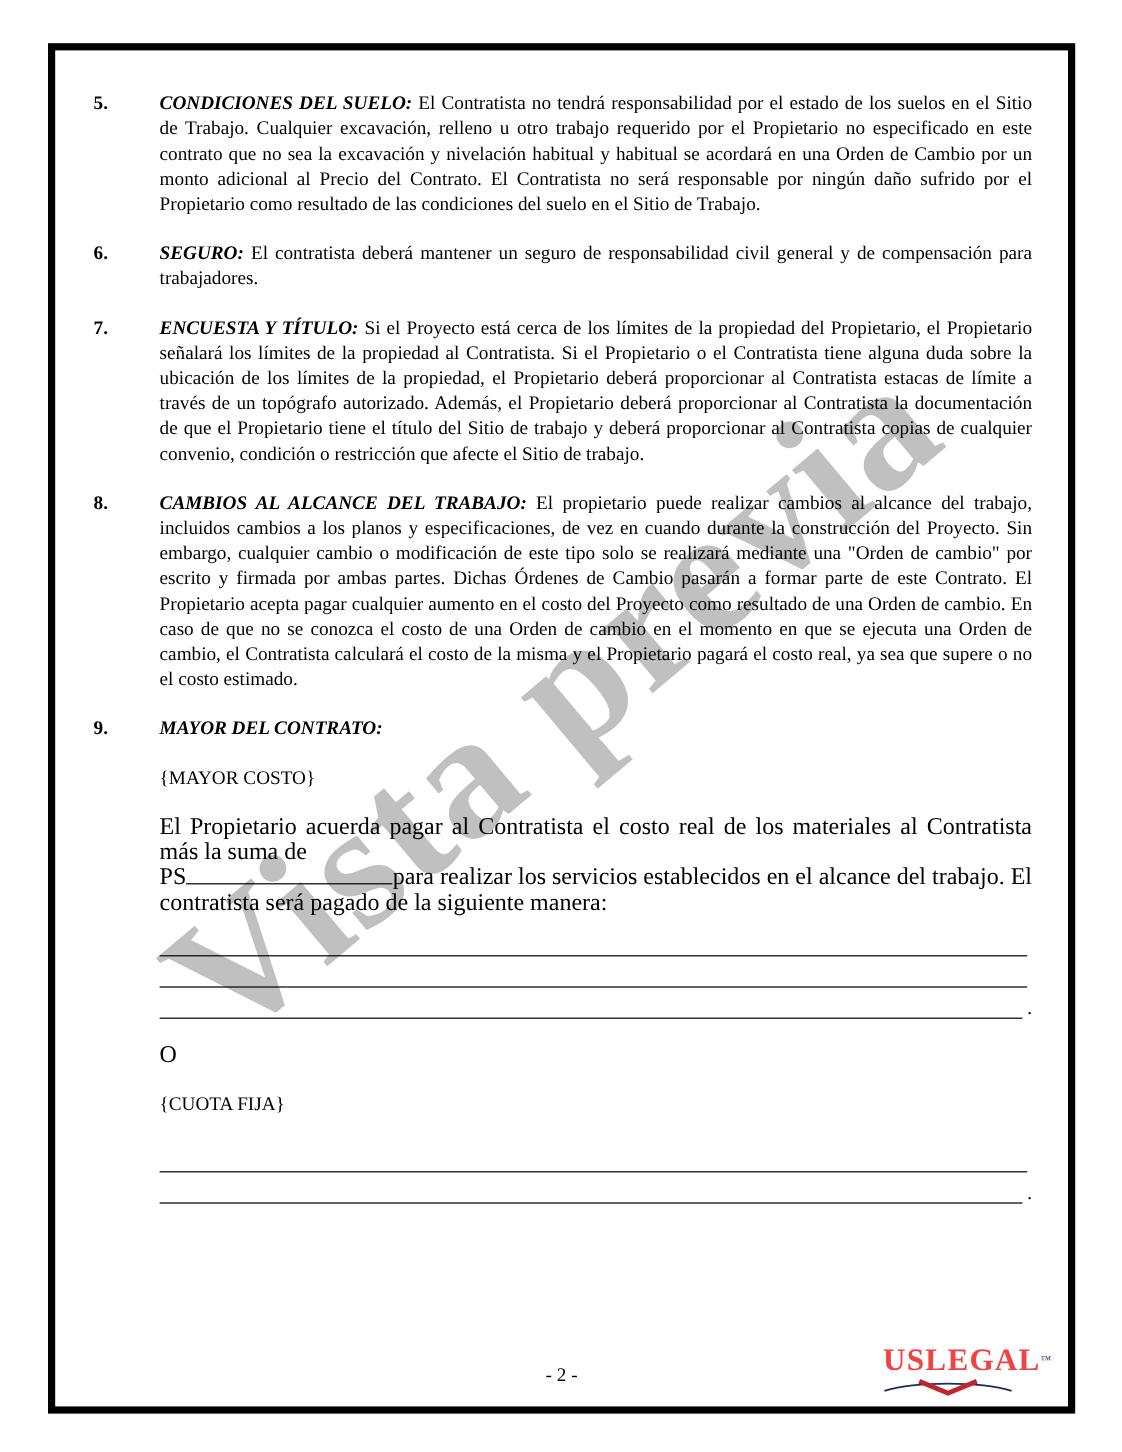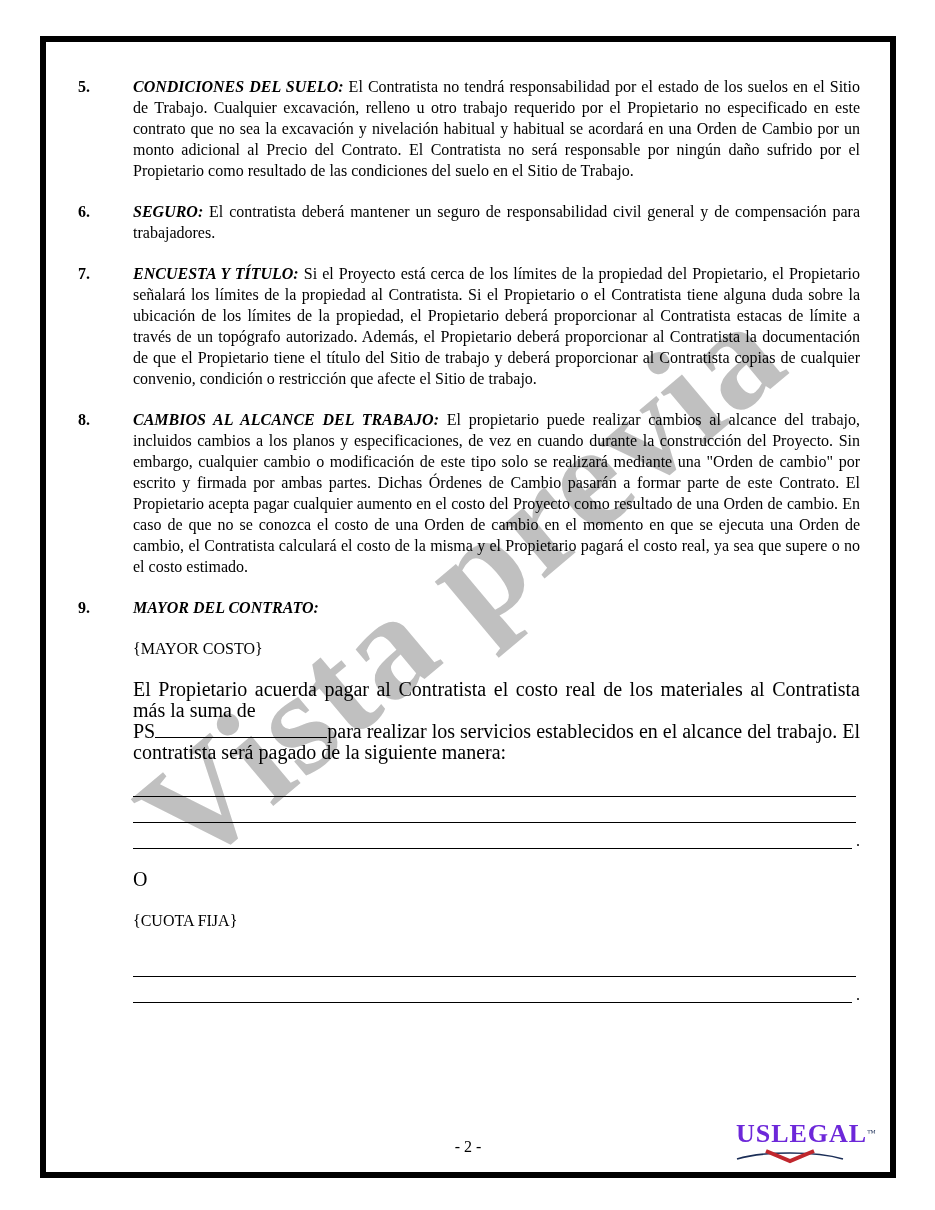--- a/index.html
+++ b/index.html
@@ -52,21 +52,21 @@
   .page-num {
     position:absolute; left:0; right:0; bottom:16px;
     text-align:center; font-size:16px; z-index:1;
   }
   .logo {
     position:absolute; right:14px; bottom:8px;
     z-index:1; text-align:center; line-height:1;
   }
   .logo-text {
     font-weight:bold; font-size:26px; letter-spacing:1px;
-    color:#6d28d9;
+    color:#ef4444;
     margin-left:32px;
   }
   .logo-tm { font-size:9px; color:#1b2e57; vertical-align:super; }
   .logo-emblem { display:block; margin:1px auto 0 auto; }
 </style>
 </head>
 <body>
 
 <div class="frame">
 

